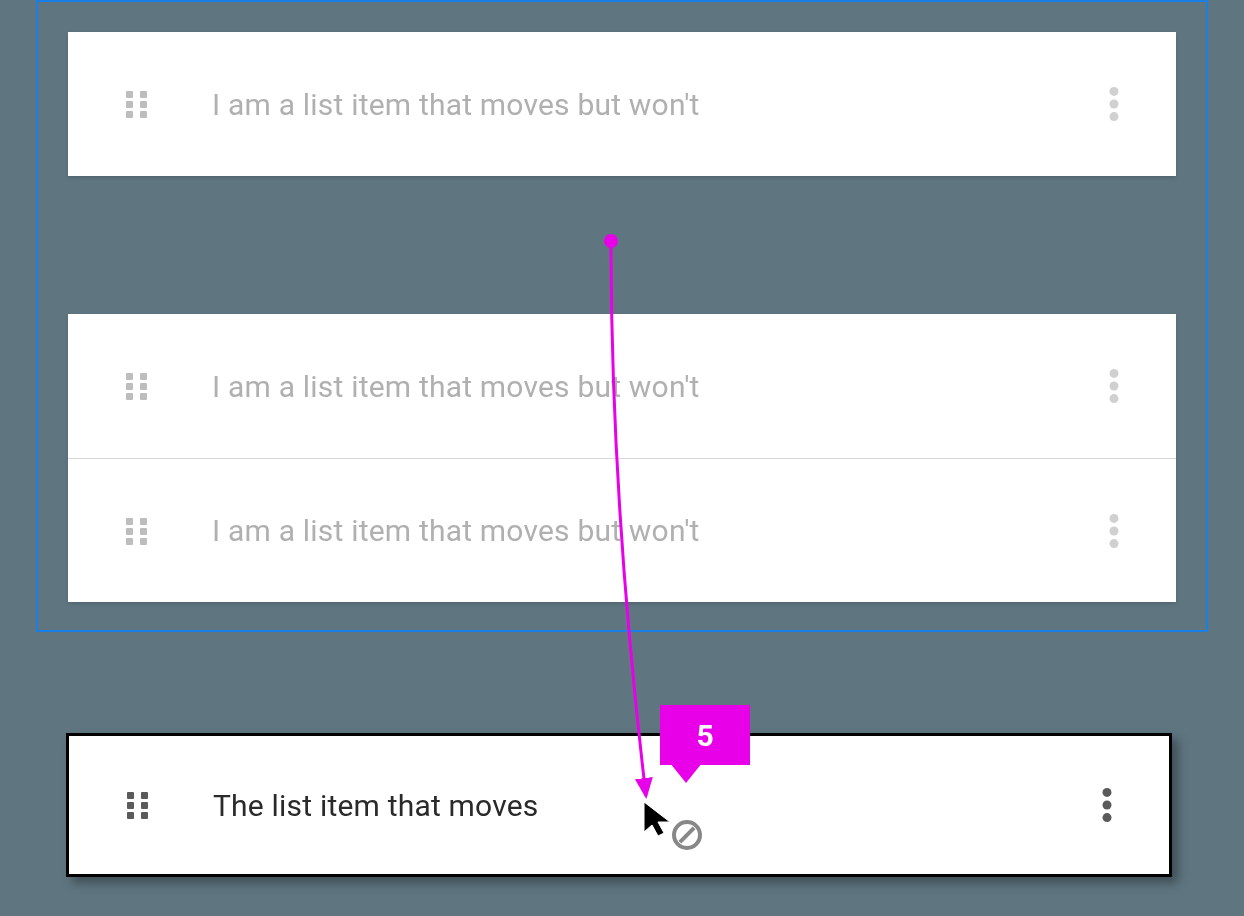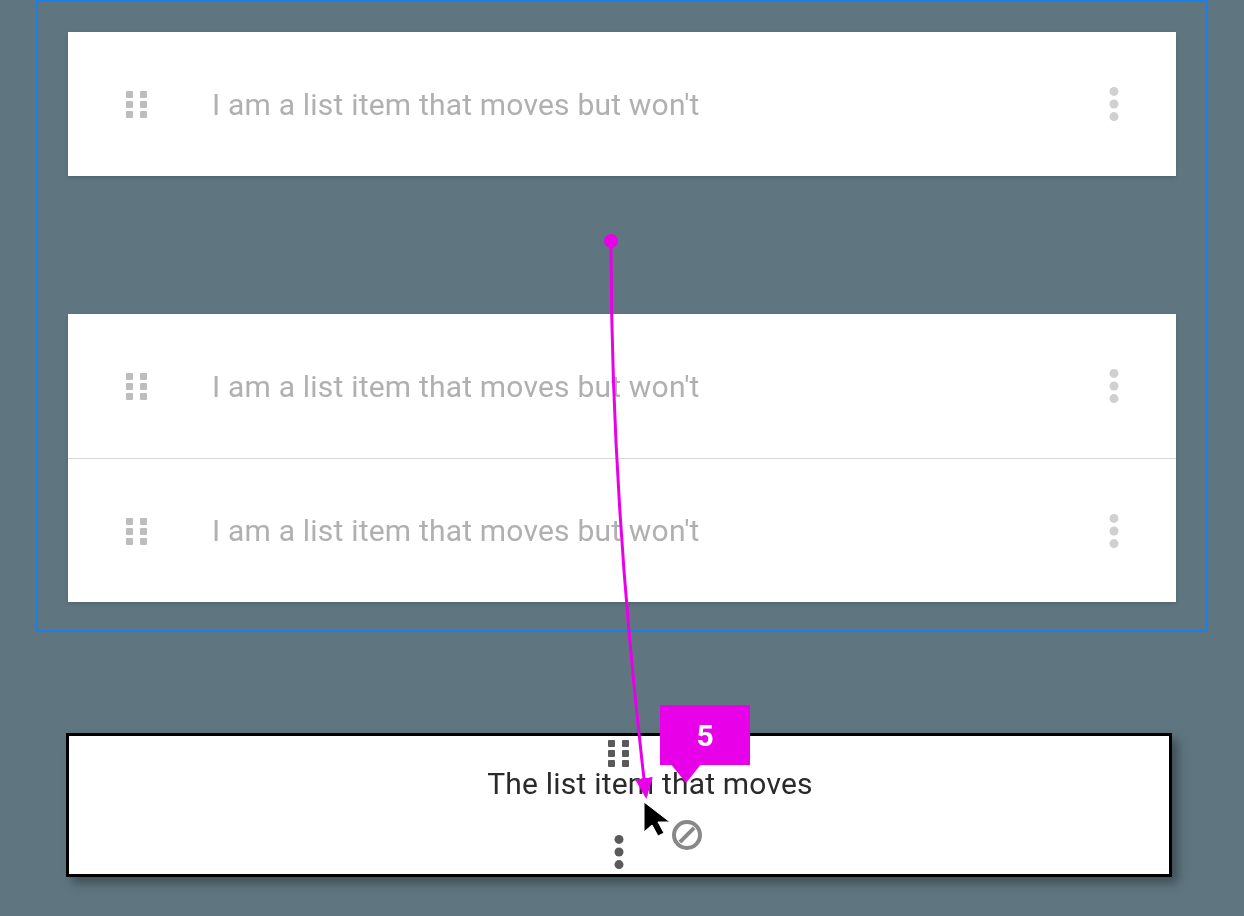--- a/index.html
+++ b/index.html
@@ -18,30 +18,29 @@
     width: 1172px;
     height: 632px;
     border: 2px solid #1a7fe6;
     padding: 30px 30px 20px 30px;
   }
   .list-item {
     background: #ffffff;
     height: 144px;
     display: flex;
     align-items: center;
-    padding: 4px 56px;
+    padding: 12px 56px;
     box-shadow: 0 2px 4px rgba(0,0,0,0.15);
     position: relative;
   }
   .list-item.static {
     color: #b0b0b0;
   }
   .list-item.active {
     color: #2a2a2a;
-    flex-direction: column;
   }
   .list-item .text {
     font-size: 30px;
     font-weight: 400;
     flex: 1;
     margin-left: 62px;
     letter-spacing: 0.2px;
   }
   .drag-handle {
     width: 26px;

